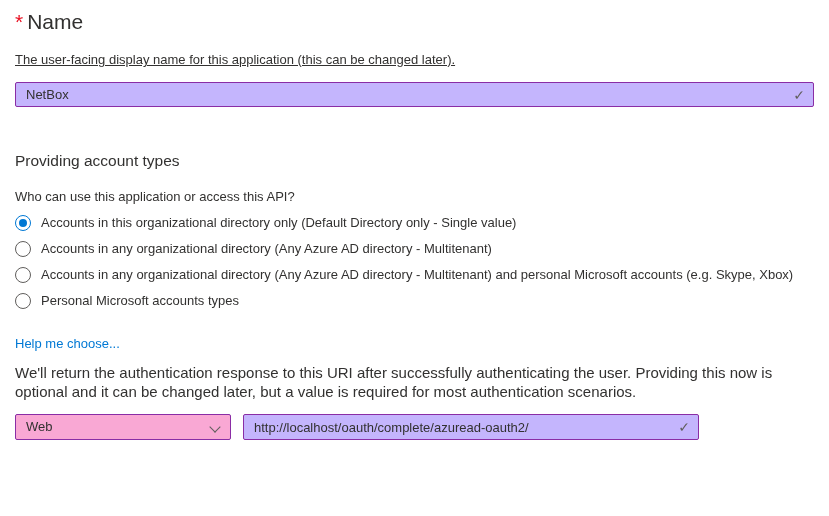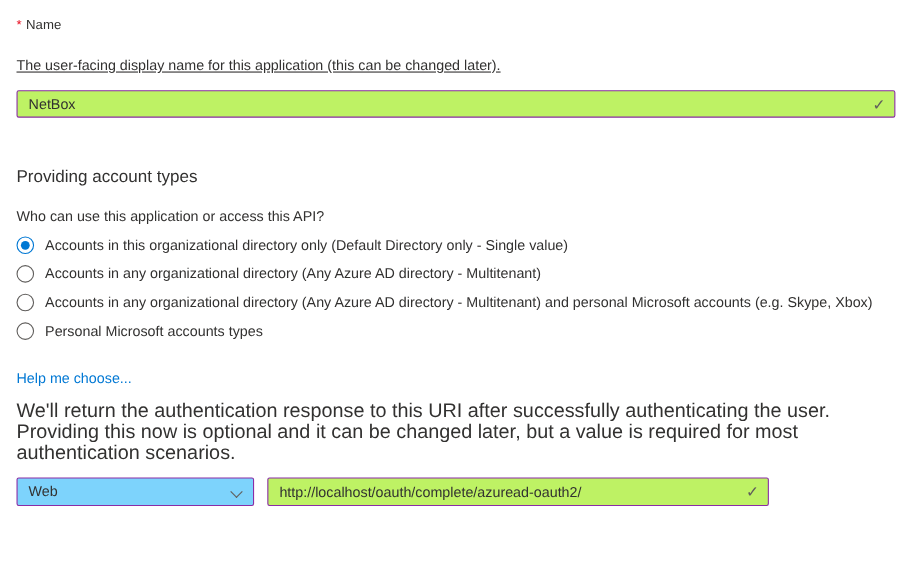--- a/index.html
+++ b/index.html
@@ -17,21 +17,21 @@
     width: 829px; height: 516px;
     background: #ffffff;
     font-family: "Liberation Sans", sans-serif;
     color: var(--text);
     overflow: hidden;
   }
   .container { padding: 0 15px; }
 
   .field-label {
     margin-top: 12px;
-    font-size: 12px;
+    font-size: 21px;
     line-height: 20px;
     font-weight: 400;
   }
   .required-marker { color: var(--required-red); margin-right: 4px; }
 
   .description {
     margin-top: 20px;
     font-size: 13px;
     line-height: 16px;
     text-decoration: underline;
@@ -45,21 +45,21 @@
   }
   .text-input {
     width: 100%; height: 100%;
     border: 1px solid var(--accent-purple);
     border-radius: 2px;
     padding: 0 26px 0 10px;
     font-family: "Liberation Sans", sans-serif;
     font-size: 13px;
     color: var(--text);
     outline: none;
-    background: #bef264;
+    background: #c4b5fd;
   }
   .valid-check {
     position: absolute;
     right: 9px; top: 50%;
     transform: translateY(-50%);
     color: var(--icon-gray);
     font-size: 14px;
     pointer-events: none;
   }
 
@@ -103,36 +103,36 @@
     margin-top: 22px;
     font-size: 13px;
     color: var(--link-blue);
     text-decoration: none;
     cursor: pointer;
   }
 
   .heading-redirect { margin-top: 48px; }
   .redirect-desc {
     margin-top: 11px;
-    font-size: 18px;
+    font-size: 15px;
     line-height: 19px;
     max-width: 800px;
   }
 
   .uri-row {
     margin-top: 13px;
     display: flex;
     align-items: center;
   }
   .select-box {
     position: relative;
     width: 216px; height: 26px;
     border: 1px solid var(--accent-purple);
     border-radius: 2px;
-    background: #7dd3fc;
+    background: #f9a8d4;
     font-size: 13px;
     line-height: 24px;
     padding: 0 28px 0 10px;
     cursor: pointer;
     user-select: none;
   }
   .chevron {
     position: absolute;
     right: 11px; top: 8px;
     width: 8px; height: 8px;

